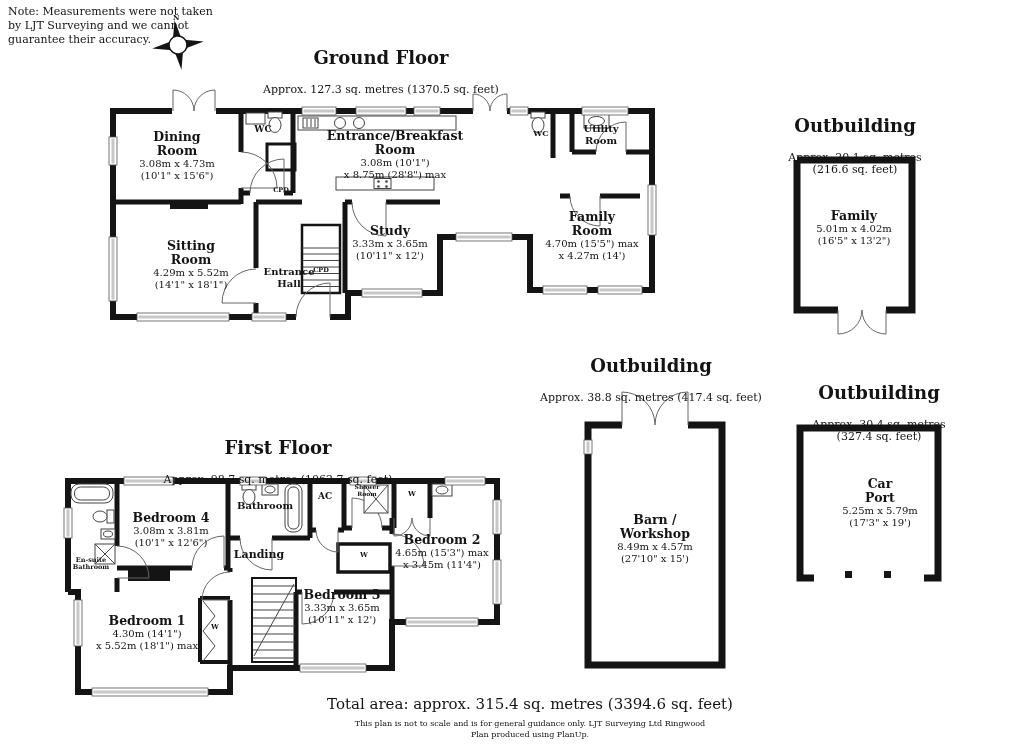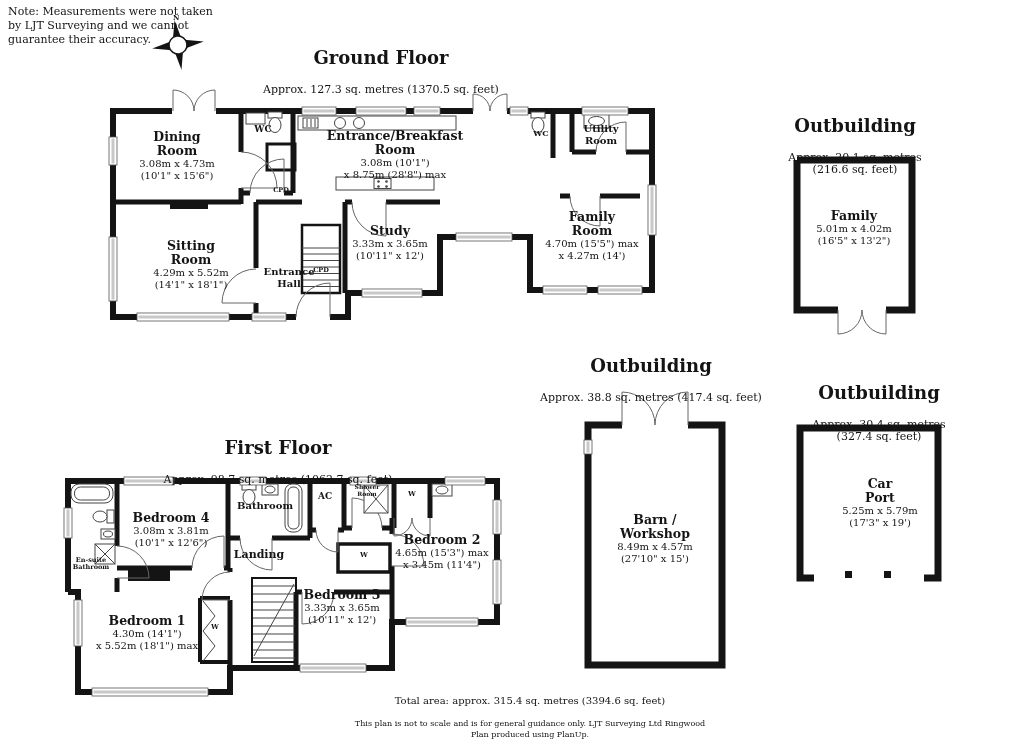--- a/index.html
+++ b/index.html
@@ -21,21 +21,21 @@
   .s10{font-size:10px;font-weight:bold;}
   .s9{font-size:9px;font-weight:bold;}
   .s8{font-size:8px;font-weight:bold;}
   .s7{font-size:7px;font-weight:bold;}
   .s65{font-size:6.5px;font-weight:bold;line-height:1.1;margin-top:36px;}
   .s6{font-size:6px;font-weight:bold;line-height:1.1;}
   .ftitle{font-size:18px;font-weight:bold;line-height:1.1;text-align:center;}
   .fsub{font-size:11px;margin-top:16px;}
   .note{position:absolute;font-size:11px;line-height:1.28;text-align:left;}
   .compass-n{position:absolute;font-size:7px;font-weight:bold;}
-  .total{position:absolute;transform:translateX(-50%);font-size:10px;}
+  .total{position:absolute;transform:translateX(-50%);font-size:15px;}
   .fineprint{position:absolute;transform:translateX(-50%);font-size:8px;}
   .landing-lbl{font-size:11px;font-weight:bold;}
 </style>
 </head>
 <body>
 
 <div class="page">
 
 <svg width="1024" height="744" viewBox="0 0 1024 744">
 

